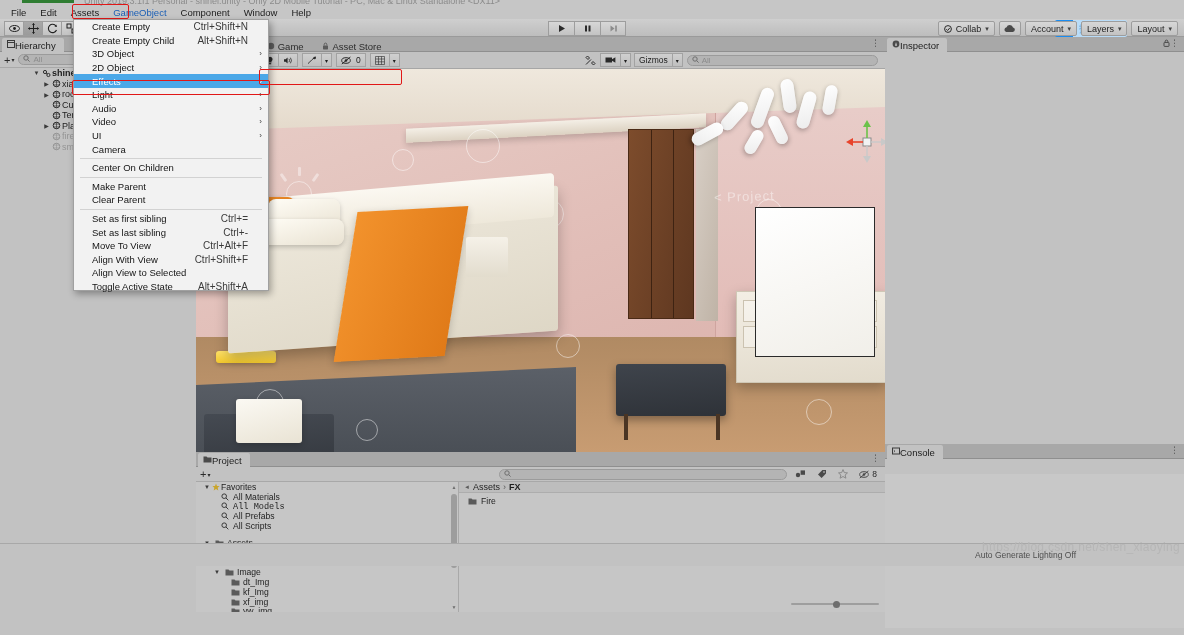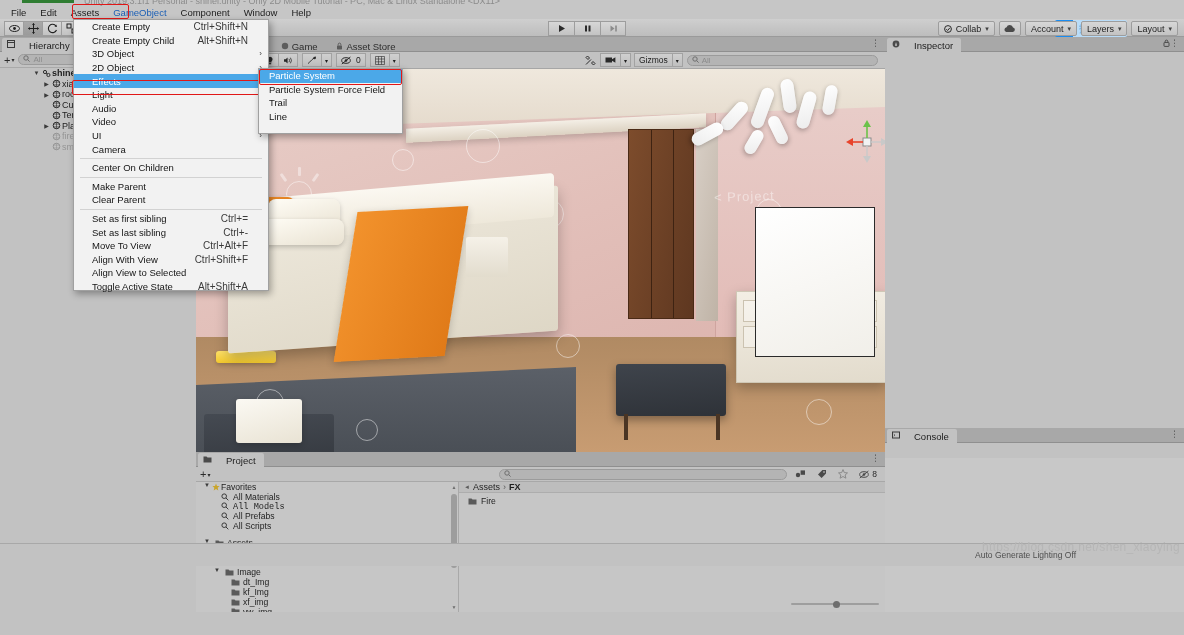--- a/index.html
+++ b/index.html
@@ -83,21 +83,21 @@
   }
 
   
   .panel{ position:absolute; background:#c2c2c2; }
   .panel-tabrow{
     position:absolute; left:0; top:0; height:15px; width:100%;
     background:#a8a8a8; border-bottom:1px solid #8f8f8f;
   }
   .ptab{
     position:absolute; left:2px; top:1px; height:14px; padding:0 8px 0 5px;
-    background:#c2c2c2; display:flex; align-items:center; gap:14px;
+    background:#c2c2c2; display:flex; align-items:center; gap:0;
     font-size:9.5px; color:#1c1c1c; border-radius:2px 2px 0 0;
   }
   .ptab .ti{ font-size:8px; }
   .tabrow-dots{
     position:absolute; right:4px; top:1px; font-size:9px; color:#4a4a4a; letter-spacing:1px;
   }
   .tabrow-lock{ position:absolute; right:14px; top:2px; font-size:8px; color:#4a4a4a; }
 
   
   #hierarchy{ left:0; top:37px; width:196px; height:415px; }
@@ -246,21 +246,21 @@
   .scene-watermark{
     position:absolute; right:110px; top:120px; font-size:13px; color:rgba(255,255,255,.45);
     letter-spacing:1px; transform:rotate(-2deg);
   }
 
   
   #inspector{ left:885px; top:37px; width:299px; height:391px; }
   .insp-body{ position:absolute; left:0; top:15px; right:0; bottom:0; background:#c2c2c2; }
 
   
-  #console{ left:885px; top:428px; width:299px; height:184px; }
+  #console{ left:885px; top:444px; width:299px; height:184px; }
   .console-toolrow{
     position:absolute; left:0; top:15px; height:15px; width:100%;
     background:#c2c2c2; display:flex; align-items:center; border-bottom:1px solid #a5a5a5;
   }
   .cbtn{
     height:14px; display:flex; align-items:center; padding:0 5px; font-size:9px; color:#1d1d1d;
     background:linear-gradient(#cbcbcb,#bcbcbc); border:1px solid #a4a4a4; border-right:none;
   }
   .cbtn.last{ border-right:1px solid #a4a4a4; }
   .console-search{
@@ -271,21 +271,21 @@
 
   
   #project{ left:196px; top:452px; width:689px; height:160px; }
   .proj-toolrow{
     position:absolute; left:0; top:15px; height:15px; width:100%;
     background:#c2c2c2; display:flex; align-items:center; padding:0 4px; gap:5px; border-bottom:1px solid #a8a8a8;
   }
   .proj-split{ position:absolute; left:0; top:30px; right:0; bottom:0; display:flex; }
   .proj-left{ width:263px; background:#c6c6c6; position:relative; overflow:hidden; border-right:1px solid #a9a9a9; }
   .proj-right{ flex:1; background:#c6c6c6; position:relative; }
-  .prow{ height:9.8px; display:flex; font-size:8.6px; color:#1e1e1e; white-space:nowrap; }
+  .prow{ height:9.8px; display:flex; align-items:center; font-size:8.6px; color:#1e1e1e; white-space:nowrap; }
   .prow.sel{ background:#b0b0b0; }
   .prow .tw{ width:8px; text-align:center; font-size:6px; color:#3b3b3b; }
   .folder-ic{ width:10px; display:flex; align-items:center; justify-content:center; }
   .breadcrumb{
     height:11px; display:flex; align-items:center; gap:3px; padding:0 5px; font-size:9px; color:#1f1f1f;
     background:#bdbdbd; border-bottom:1px solid #adadad;
   }
   .vscroll{
     position:absolute; right:1px; top:2px; bottom:2px; width:6px;
   }
@@ -1091,29 +1091,15 @@
     <div class="mrow">
       <span>Align View to Selected</span>
     </div>
     <div class="mrow">
       <span>Toggle Active State</span>
       <span class="sc">Alt+Shift+A</span>
     </div>
     <div class="redbox-effects"></div>
   </div>
 
-  <div class="submenu">
-    <div class="mrow hi">
-      <span>Particle System</span>
-    </div>
-    <div class="mrow">
-      <span>Particle System Force Field</span>
-    </div>
-    <div class="mrow">
-      <span>Trail</span>
-    </div>
-    <div class="mrow">
-      <span>Line</span>
-    </div>
-  </div>
   <div class="redbox-particle"></div>
 
 </div>
 
 </body></html>

